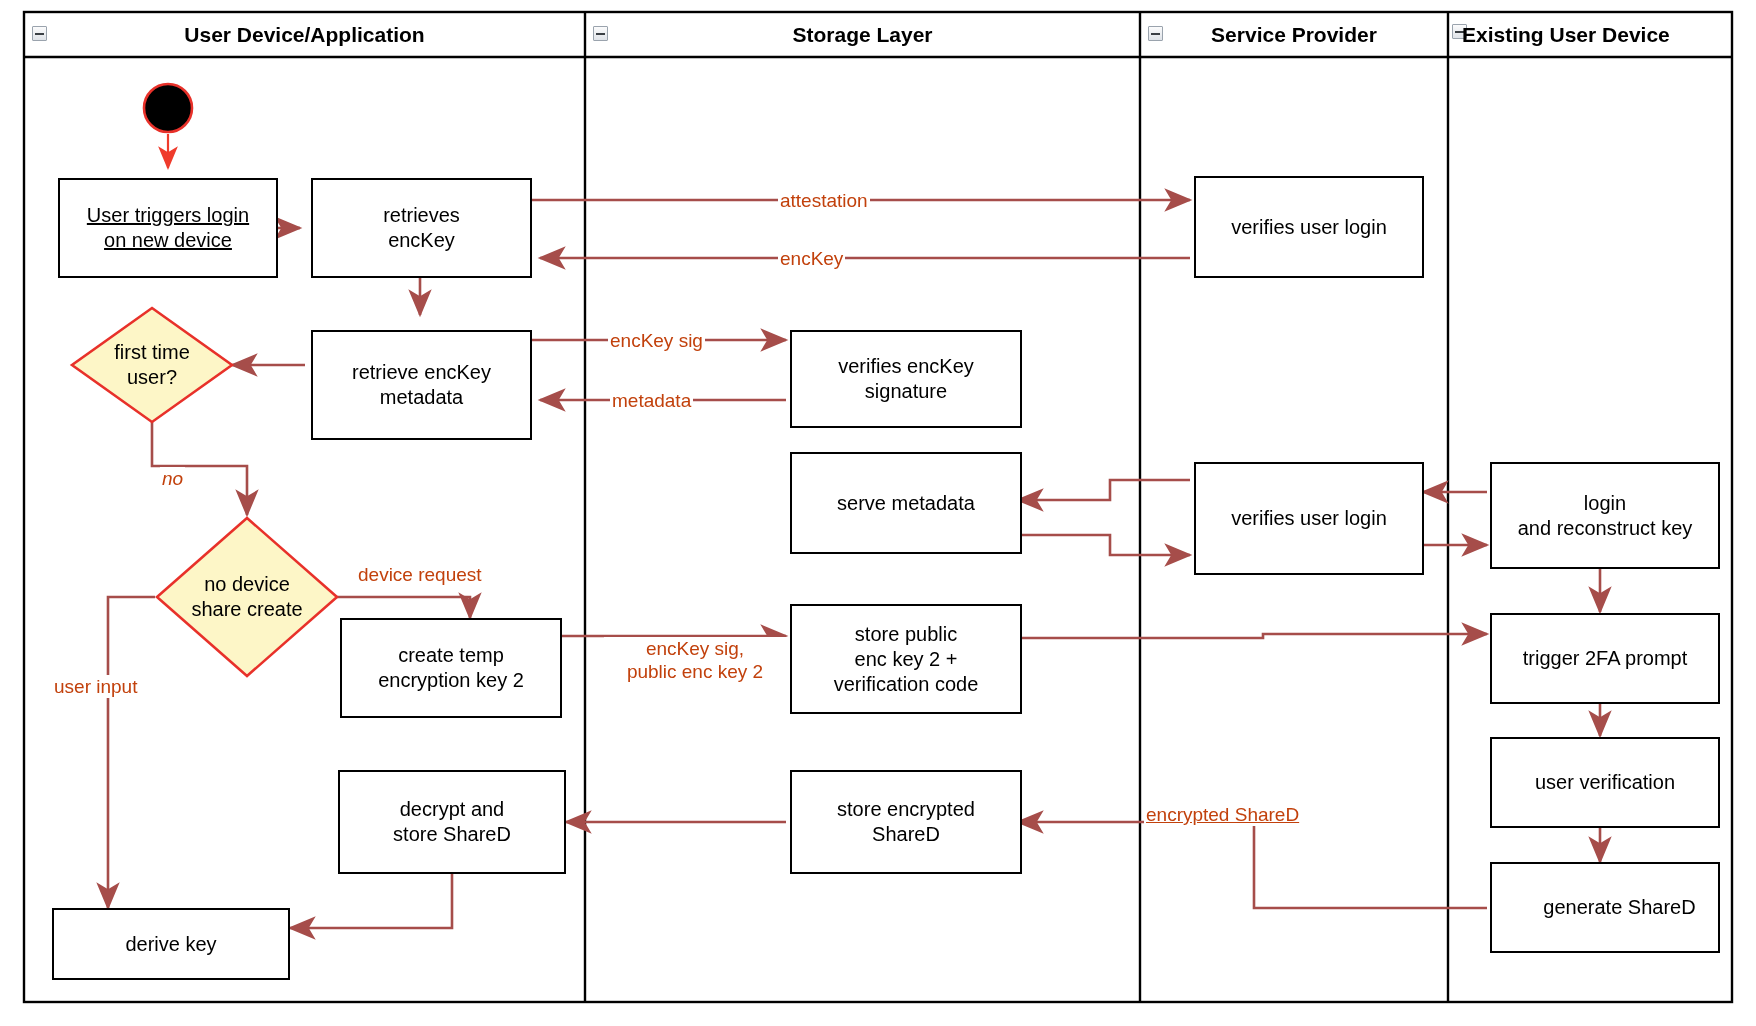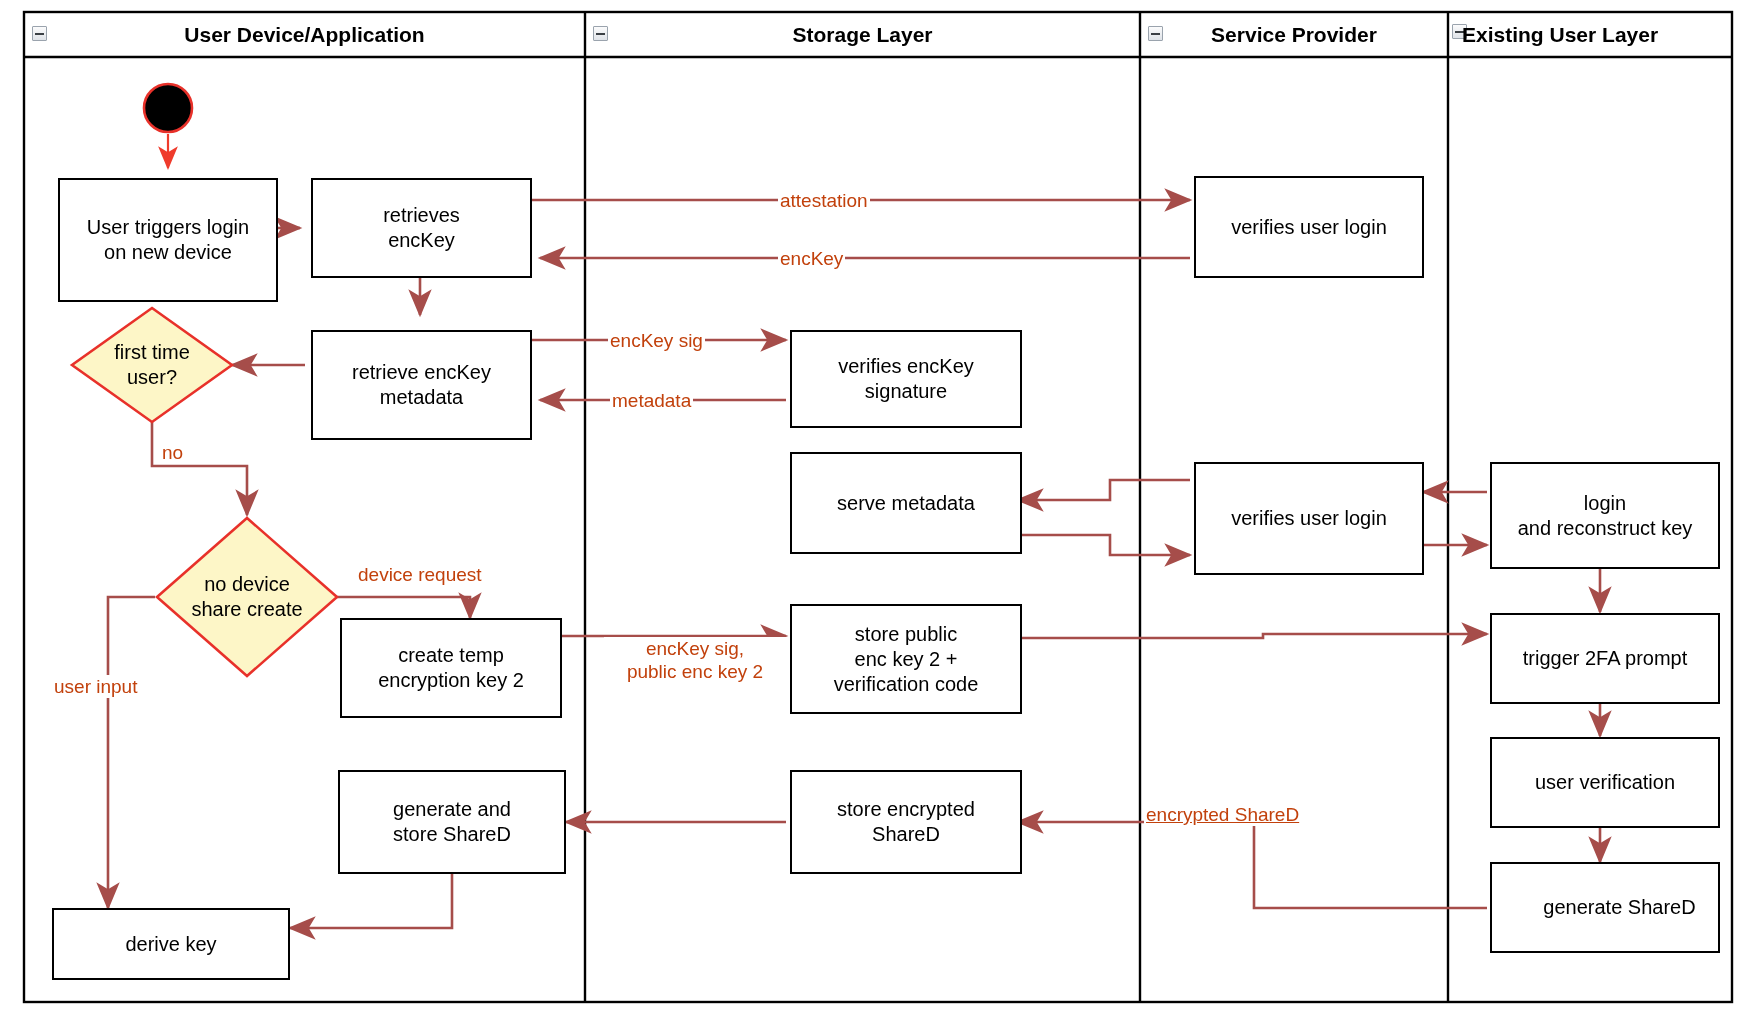--- a/index.html
+++ b/index.html
@@ -209,45 +209,45 @@
   <div class="collapse-icon" style="left:32px; top:26px;"></div>
   <div class="lane-title" style="left:24px; top:23px; width:561px;">User Device/Application</div>
 
   <div class="collapse-icon" style="left:593px; top:26px;"></div>
   <div class="lane-title" style="left:585px; top:23px; width:555px;">Storage Layer</div>
 
   <div class="collapse-icon" style="left:1148px; top:26px;"></div>
   <div class="lane-title" style="left:1140px; top:23px; width:308px;">Service Provider</div>
 
   <div class="collapse-icon" style="left:1452px; top:24px;"></div>
-  <div class="lane-title" style="left:1462px; top:23px; width:270px; text-align:left;">Existing User Layer</div>
+  <div class="lane-title" style="left:1462px; top:23px; width:270px; text-align:left;">Existing User Device</div>
 
   <svg class="layer" viewBox="0 0 1756 1026">
     <polygon class="diamond-shape" points="152,308 232,365 152,422 72,365"></polygon>
     <polygon class="diamond-shape" points="247,518 337,597 247,676 157,597"></polygon>
   </svg>
 
   <div class="diamond-label" style="left:72px; top:333px; width:160px; height:64px;">first time
 user?</div>
   <div class="diamond-label" style="left:157px; top:565px; width:180px; height:64px;">no device
 share create</div>
 
-  <div class="node" style="left:58px; top:178px; width:220px; height:124px;">User triggers login
+  <div class="node" style="left:58px; top:178px; width:220px; height:100px;text-decoration:underline;">User triggers login
 on new device</div>
 
   <div class="node" style="left:311px; top:178px; width:221px; height:100px;">retrieves
 encKey</div>
 
   <div class="node" style="left:311px; top:330px; width:221px; height:110px;">retrieve encKey
 metadata</div>
 
   <div class="node" style="left:340px; top:618px; width:222px; height:100px;">create temp
 encryption key 2</div>
 
-  <div class="node" style="left:338px; top:770px; width:228px; height:104px;">generate and
+  <div class="node" style="left:338px; top:770px; width:228px; height:104px;">decrypt and
 store ShareD</div>
 
   <div class="node" style="left:52px; top:908px; width:238px; height:72px;">derive key</div>
 
   <div class="node" style="left:790px; top:330px; width:232px; height:98px;">verifies encKey
 signature</div>
 
   <div class="node" style="left:790px; top:452px; width:232px; height:102px;">serve metadata</div>
 
   <div class="node" style="left:790px; top:604px; width:232px; height:110px;">store public
@@ -271,21 +271,21 @@
   <div class="node" style="left:1490px; top:862px; width:230px; height:91px;padding-left:35px;">generate ShareD</div>
 
   <div class="edge-label" style="left:778px; top:189px;">attestation</div>
 
   <div class="edge-label" style="left:778px; top:247px;">encKey</div>
 
   <div class="edge-label" style="left:608px; top:329px;">encKey sig</div>
 
   <div class="edge-label" style="left:610px; top:389px;">metadata</div>
 
-  <div class="edge-label" style="left:160px; top:441px;">no</div>
+  <div class="edge-label" style="left:160px; top:467px;font-style:italic;">no</div>
 
   <div class="edge-label" style="left:356px; top:563px;">device request</div>
 
   <div class="edge-label" style="left:604px; top:613px; width:178px; text-align:center;margin-top:24px;">encKey sig,
 public enc key 2</div>
 
   <div class="edge-label" style="left:52px; top:675px;">user input</div>
 
   <div class="edge-label" style="left:1144px; top:803px;text-decoration:underline;">encrypted ShareD</div>
 

